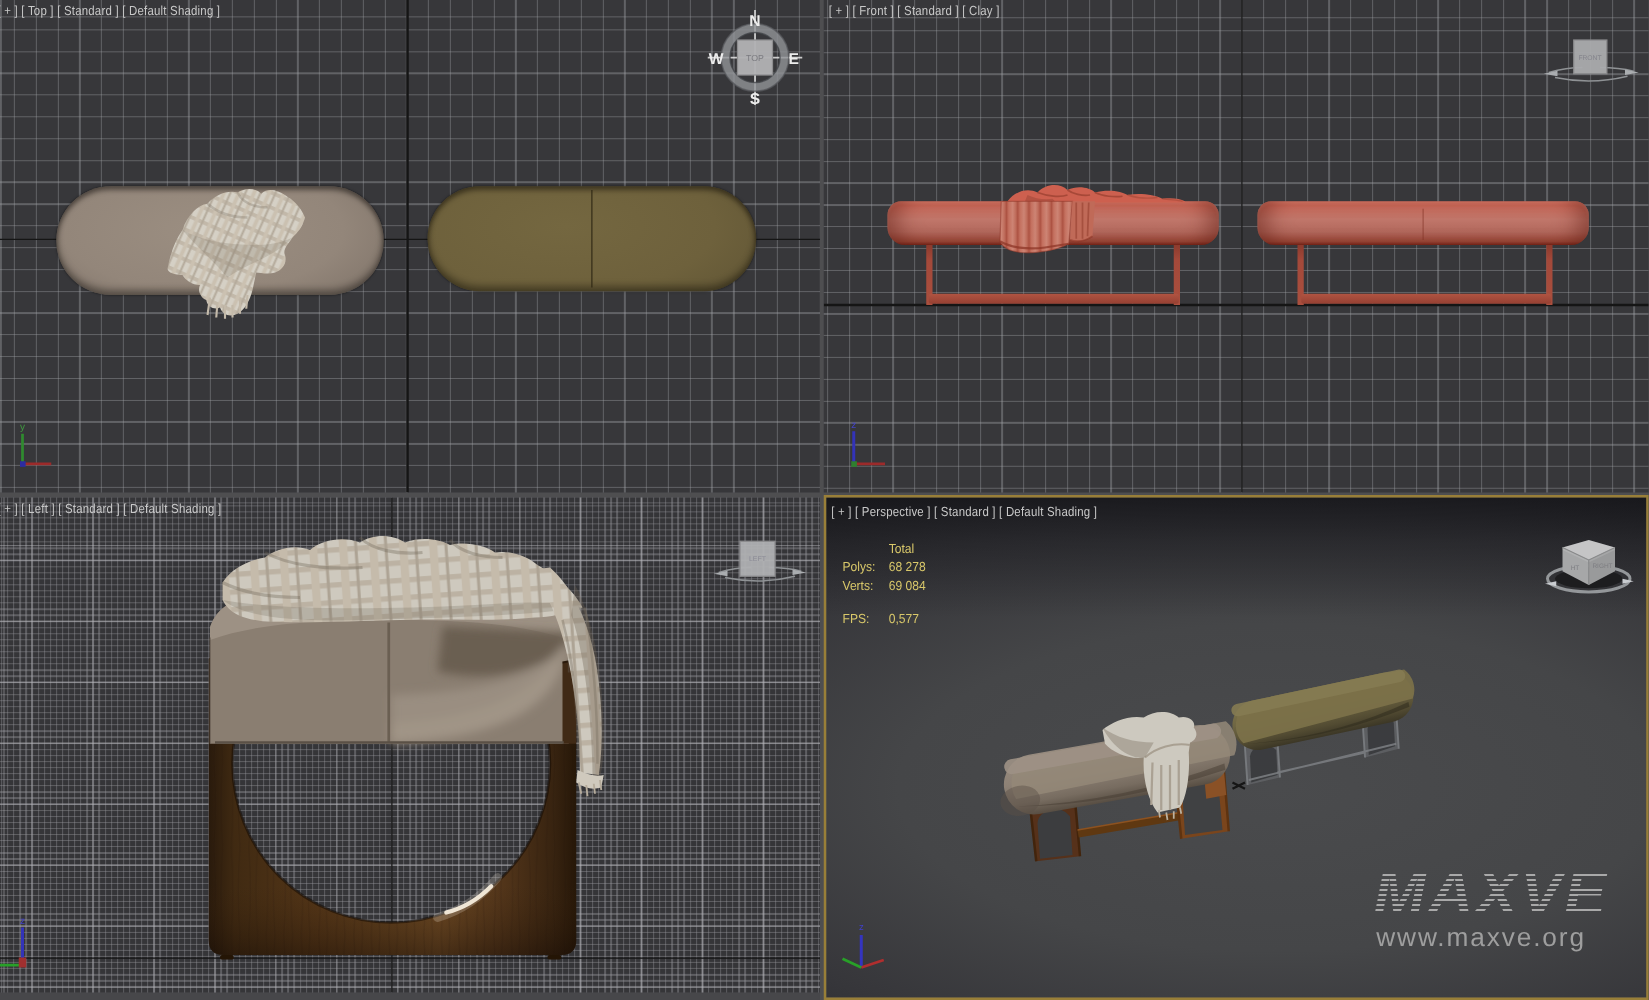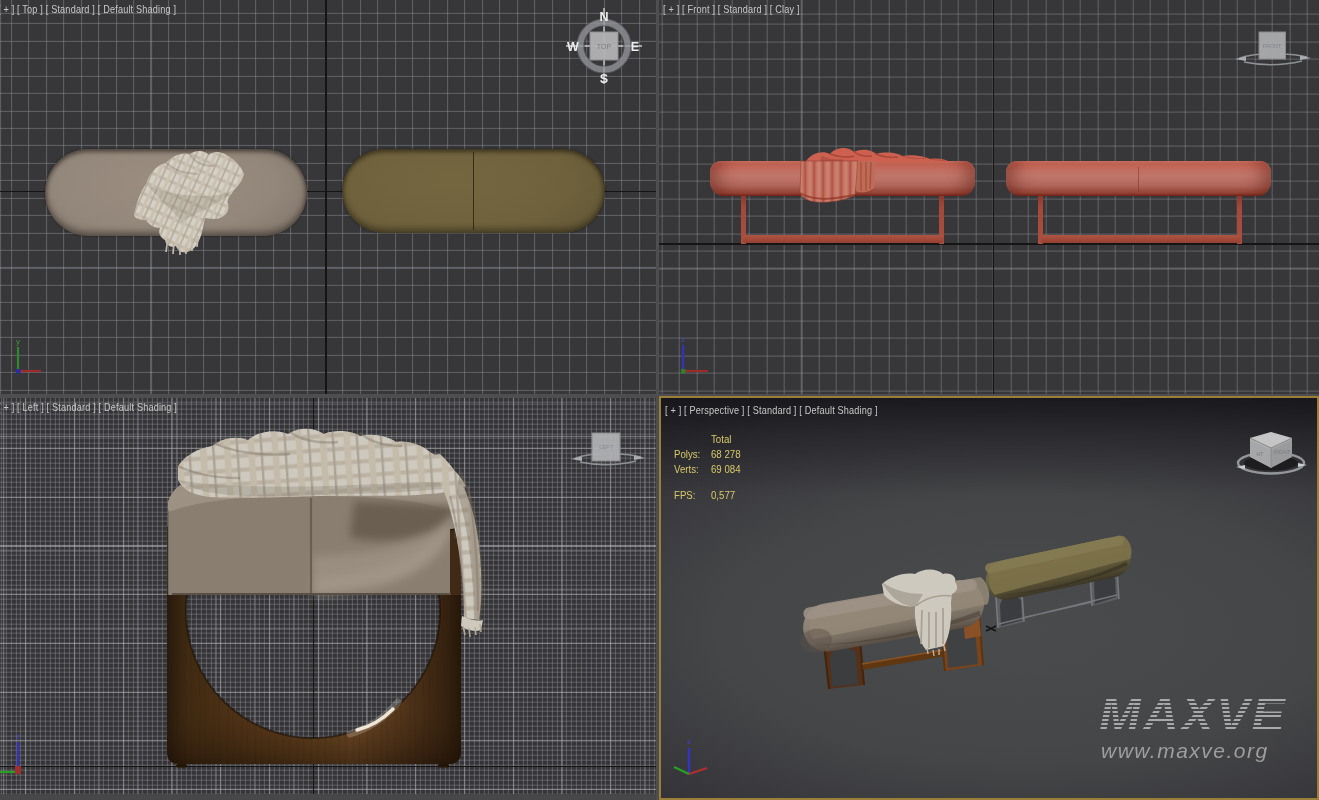--- a/index.html
+++ b/index.html
@@ -268,21 +268,21 @@
     <path d="M221 184 C232 192 246 196 262 196 L255 208 C242 210 228 198 221 184 Z" fill="rgba(125,115,100,.4)"></path>
     <path d="M266 250 l1 6 M272 252 l1 6 M278 251 l0 6 M283 248 l1 5" stroke="#bbb2a2" stroke-width="1.4"></path>
 
     <path d="M325 228 l10 5 M335 228 l-10 5" stroke="#161616" stroke-width="1.8"></path>
   </svg>
 
   <div style="position:absolute;left:438px;top:293px;z-index:20;
        font-weight:bold;font-style:italic;font-size:48px;letter-spacing:2px;line-height:1;transform:scaleX(1.04);transform-origin:left top;
        background:repeating-linear-gradient(180deg,#a9a9a9 0 2px,rgba(165,165,165,0) 2px 4px);
        -webkit-background-clip:text;background-clip:text;color:transparent;">MAXVE</div>
-  <div style="position:absolute;left:440px;top:341px;z-index:20;font-style:italic;
+  <div style="position:absolute;left:440px;top:341px;z-index:20;
        font-size:21px;color:#9e9e9e;letter-spacing:1.5px;">www.maxve.org</div>
 
   <svg width="70" height="70" viewBox="0 0 70 70" style="position:absolute;left:5px;top:332px;z-index:25;">
     <line x1="23" y1="44" x2="23" y2="18" stroke="#3434c0" stroke-width="2.4"></line>
     <text x="23" y="14" font-size="7.5" fill="#4040c8" text-anchor="middle">z</text>
     <line x1="23" y1="44" x2="41" y2="38" stroke="#b02e2e" stroke-width="2.2"></line>
     <line x1="23" y1="44" x2="8" y2="37" stroke="#28a028" stroke-width="2.2"></line>
   </svg>
 </div>
 

